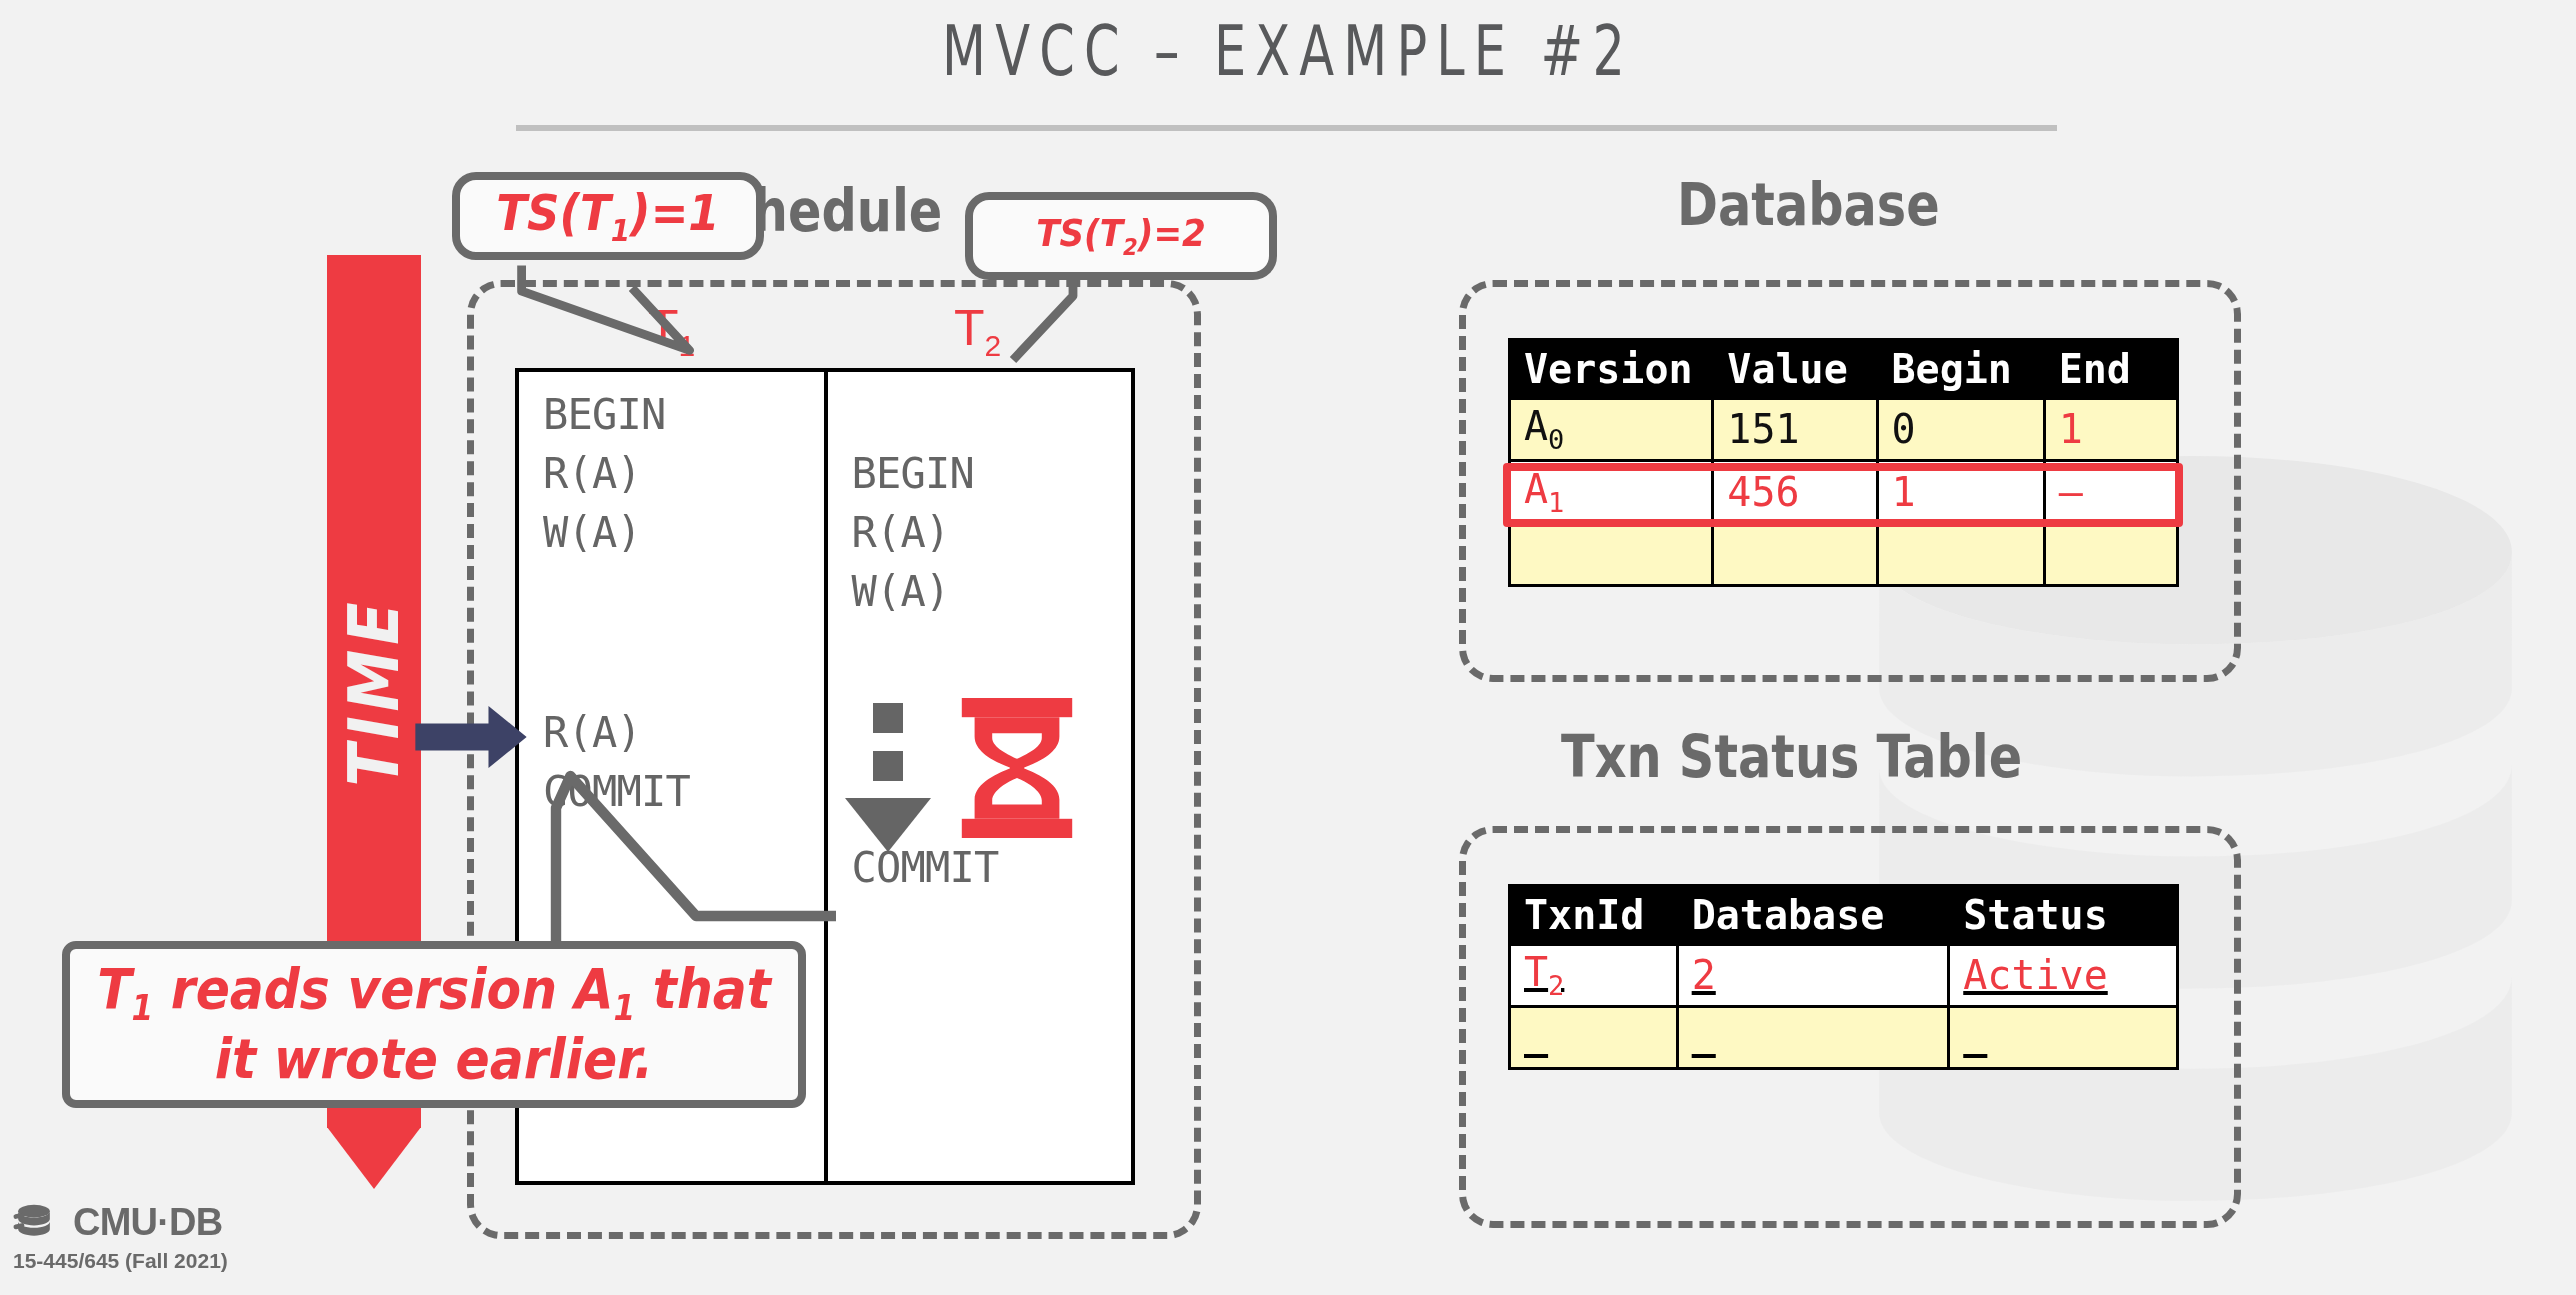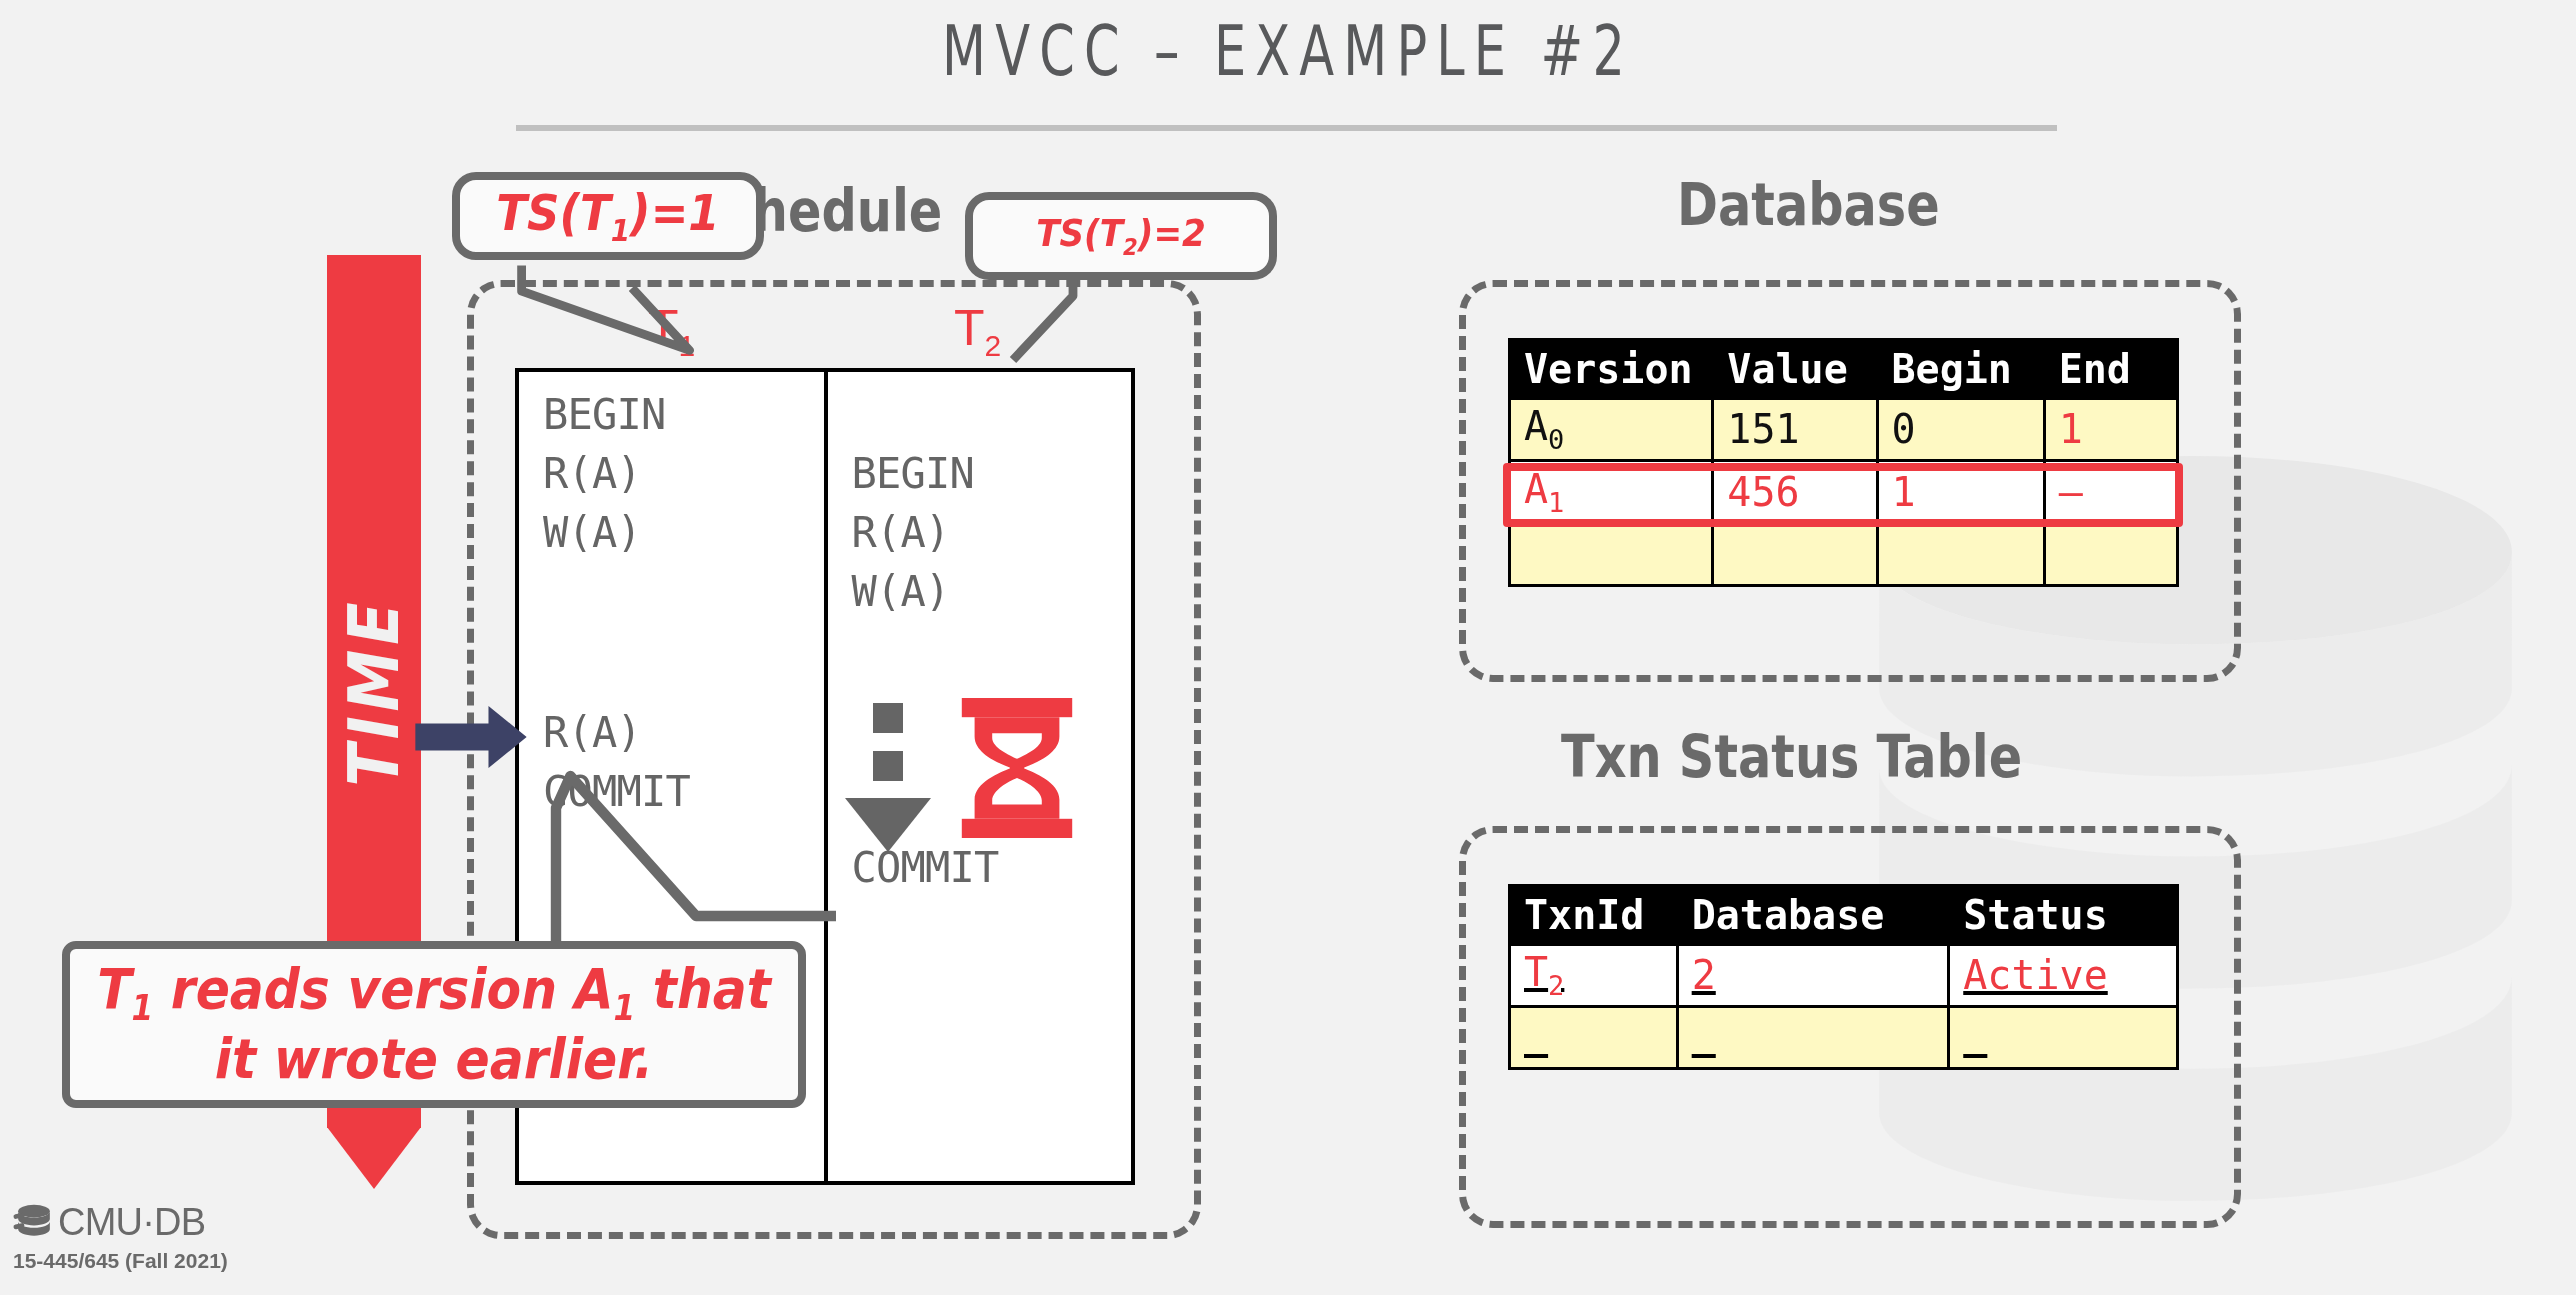--- a/index.html
+++ b/index.html
@@ -113,22 +113,22 @@
   .dtable tr.hl td{background:#fff;color:#ee3b42;}
   .dtable td.red{color:#ee3b42;}
   .dtable thead th{border:3.2px solid #000;border-bottom:none;}
   #db-table{left:1508px;top:338px;width:671px;}
   #txn-table{left:1508px;top:884px;width:671px;text-decoration:underline;}
   .hl-frame{position:absolute;border:8px solid #ee3b42;border-radius:4px;box-sizing:border-box;pointer-events:none;}
   #db-hl{left:1503px;top:463px;width:680px;height:64px;}
 
   
   .footer-logo{position:absolute;left:13px;top:1201px;display:flex;align-items:center;}
-  .footer-word{font-size:38px;font-weight:normal;color:#6a6a6a;letter-spacing:-0.8px;
-    font-family:"Liberation Sans","DejaVu Sans",sans-serif;margin-left:3px;text-align:center;}
+  .footer-word{font-size:38px;font-weight:bold;color:#6a6a6a;letter-spacing:-0.8px;
+    font-family:"Liberation Sans","DejaVu Sans",sans-serif;margin-left:18px;text-align:center;}
   .footer-course{position:absolute;left:13px;top:1249px;font-size:21px;font-weight:bold;color:#6a6a6a;
     font-family:"Liberation Sans","DejaVu Sans",sans-serif;}
 </style>
 </head>
 <body>
 
 <svg class="watermark" viewBox="0 0 1180 1060">
   <g fill="#e8e8e8">
     <path d="M250 120 C250 50 440 10 640 10 C860 10 1040 60 1040 130 C1040 200 860 245 640 245 C440 245 250 200 250 135 Z"></path>
     <path d="M250 135 L250 300 C250 365 440 410 640 410 C860 410 1040 365 1040 300 L1040 130 C1040 200 860 245 640 245 C440 245 250 200 250 135 Z" opacity="0.55"></path>

